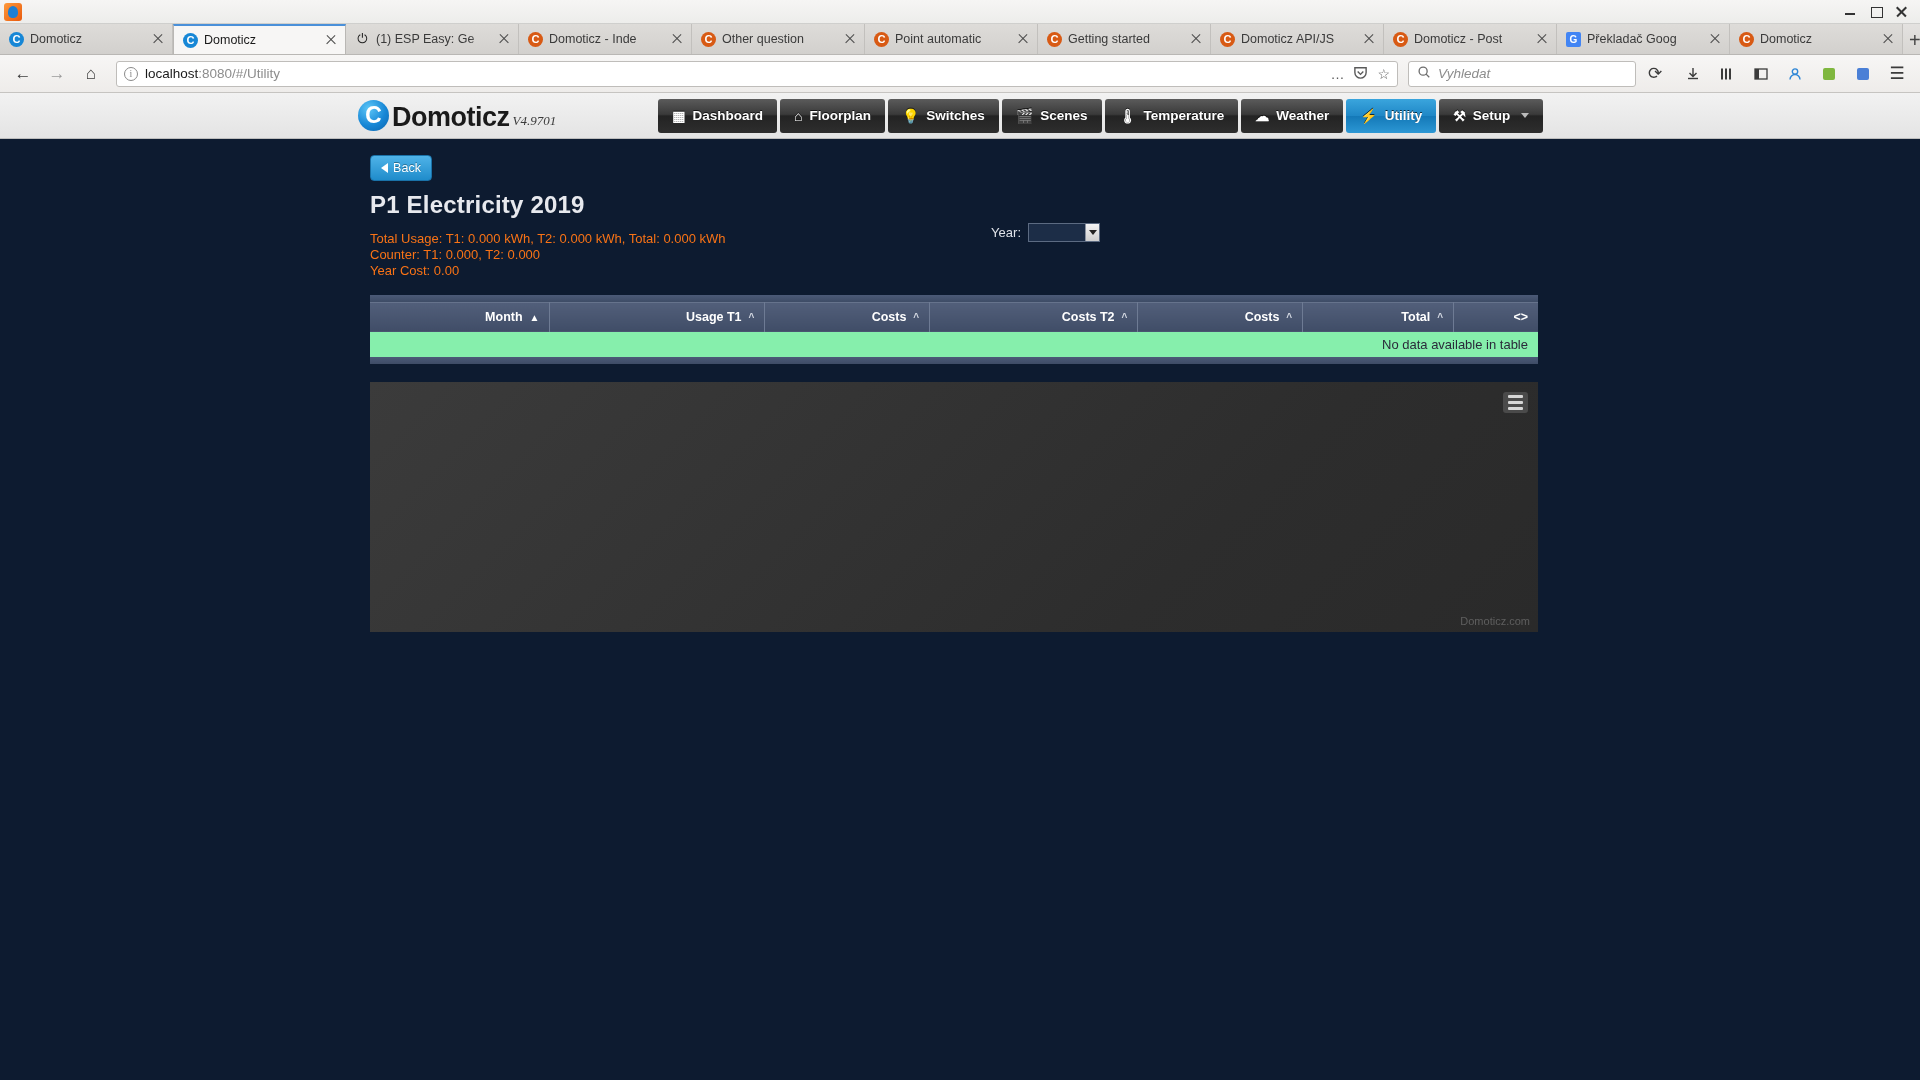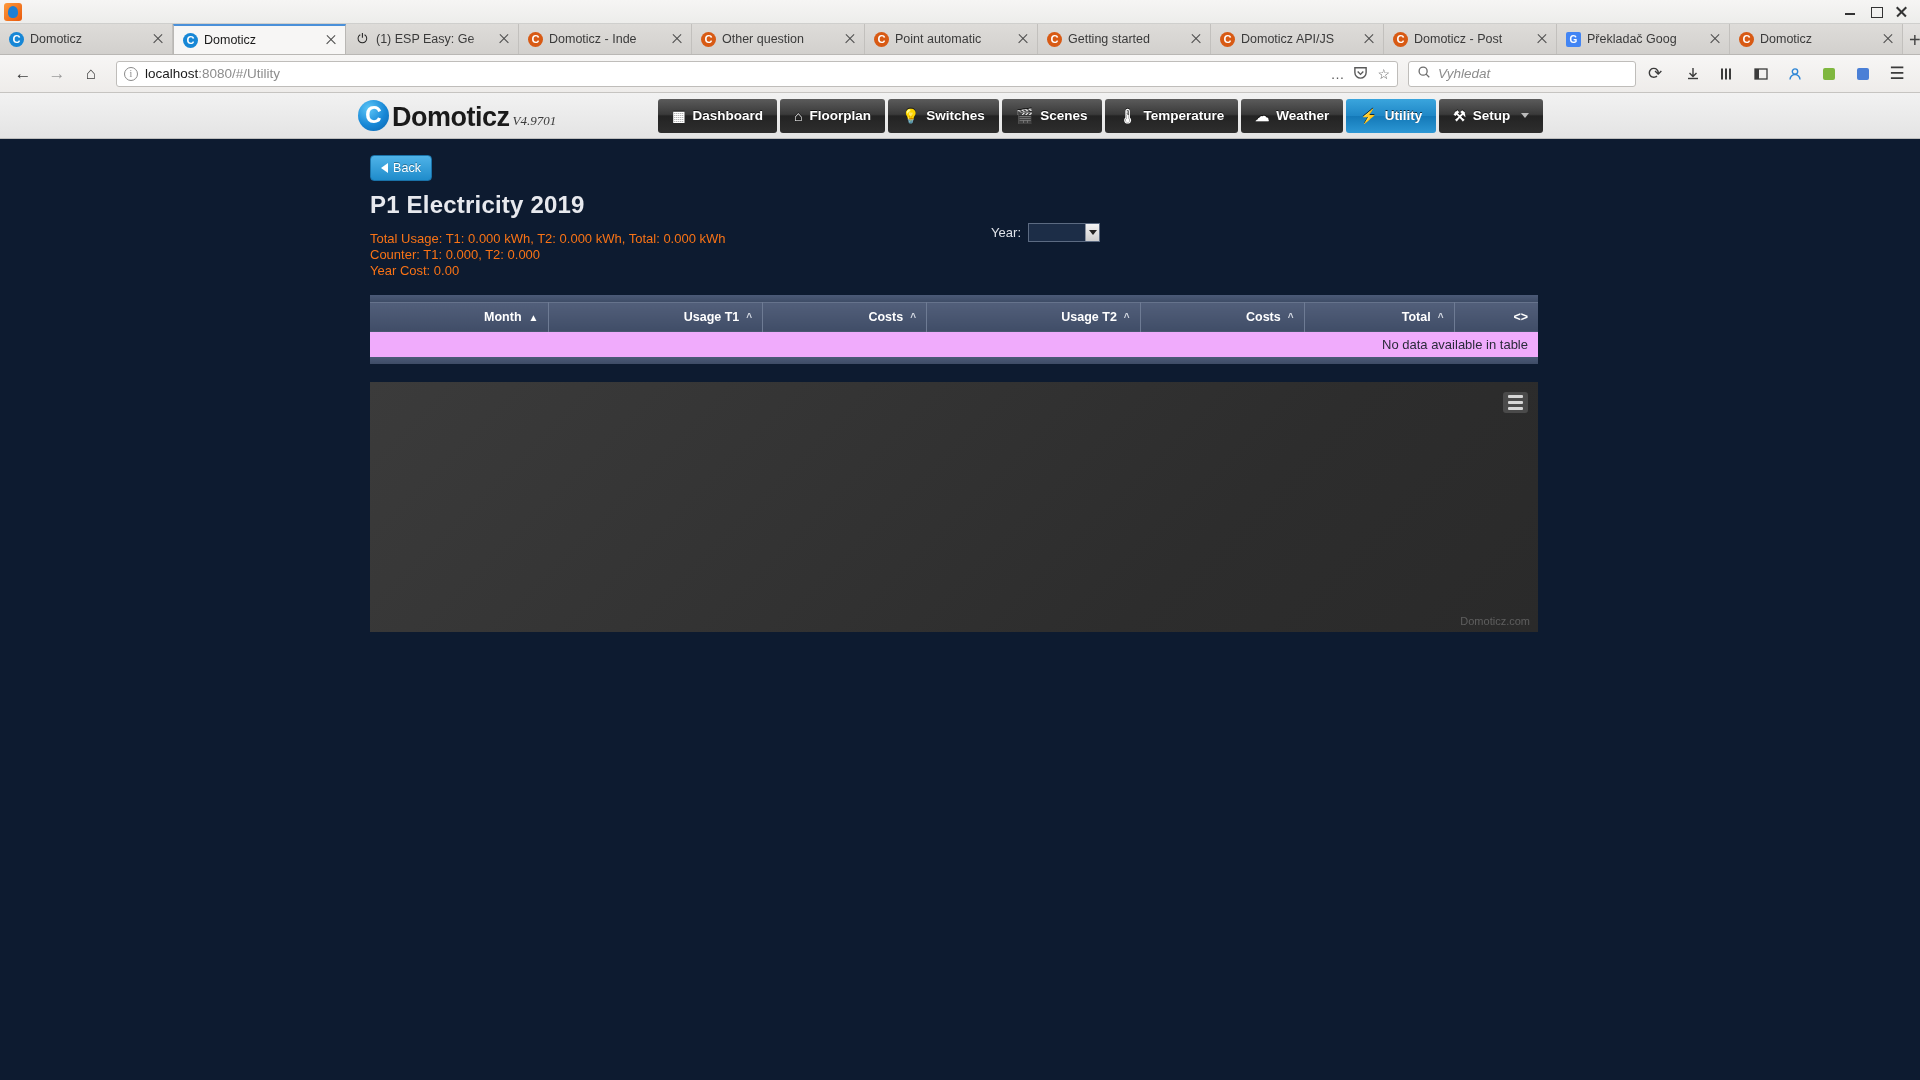--- a/index.html
+++ b/index.html
@@ -236,21 +236,21 @@
     color: #fff; font-size: 12.5px; font-weight: bold;
     text-align: right; padding: 0 10px;
     border-right: 1px solid #6e7b94;
     border-top: 1px solid #66738c;
     cursor: pointer; white-space: nowrap;
   }
   .dtable thead th.hcell:last-child { border-right: none; }
   .sortc { display: inline-block; margin-left: 7px; font-size: 10px; color: #d3d8e2; }
   .sortc.active { color: #ffffff; }
   .dtable tbody td {
-    background: #f0abfc; color: #2a2a3a; font-size: 13px;
+    background: #86efac; color: #2a2a3a; font-size: 13px;
     height: 25px; text-align: right; padding: 0 10px;
   }
   .tfoot-bar { height: 7px; background: linear-gradient(to bottom,#4b5a77,#3e4c66); }
 
   .chartbox {
     margin-top: 18px; width: 1168px; height: 250px;
     background: linear-gradient(135deg,#3b3b3b 0%,#343434 35%,#2d2d2d 70%,#2a2a2a 100%);
     position: relative;
   }
   .chart-menu {
@@ -486,21 +486,21 @@
     <div class="tablewrap">
       <table class="dtable">
         <thead>
           <tr class="pre">
               <th colspan="7"></th>
             </tr>
           <tr id="theadrow">
               <th class="hcell"><span>Month</span><span class="sortc active">▲</span></th>
               <th class="hcell"><span>Usage T1</span><span class="sortc">^</span></th>
               <th class="hcell"><span>Costs</span><span class="sortc">^</span></th>
-              <th class="hcell"><span>Usage T2</span><span class="sortc">^</span></th>
+              <th class="hcell"><span>Costs T2</span><span class="sortc">^</span></th>
               <th class="hcell"><span>Costs</span><span class="sortc">^</span></th>
               <th class="hcell"><span>Total</span><span class="sortc">^</span></th>
               <th class="hcell"><span>&lt;&gt;</span></th>
             </tr>
         </thead>
         <tbody id="tbody">
             <tr>
               <td colspan="7">No data available in table</td>
             </tr>
           </tbody>

